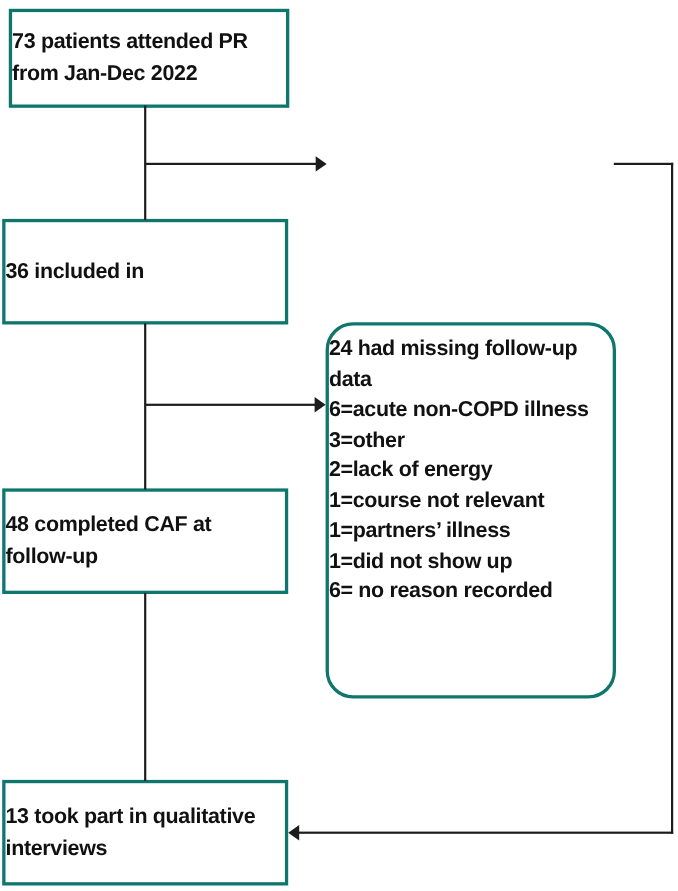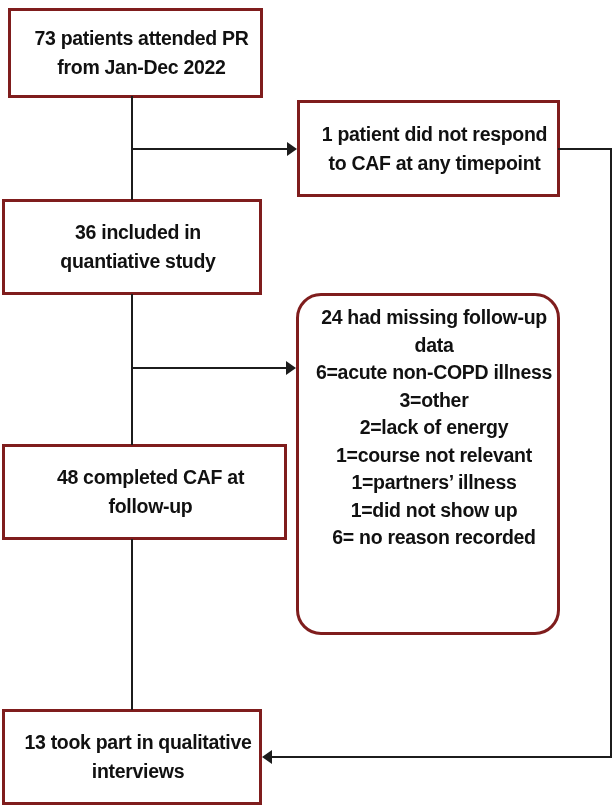--- a/index.html
+++ b/index.html
@@ -12,32 +12,31 @@
     width: 616px;
     height: 810px;
     background: #ffffff;
     font-family: "Liberation Sans", sans-serif;
     color: #111111;
     overflow: hidden;
   }
   .box {
     position: absolute;
     box-sizing: border-box;
-    border: 3px solid #7f1d1d;
+    border: 3px solid #0f766e;
     background: #ffffff;
     display: flex;
     flex-direction: column;
     justify-content: center;
-    align-items: center;
+    align-items: flex-start;
     text-align: center;
     font-weight: bold;
     font-size: 19.5px;
     line-height: 29px;
     letter-spacing: -0.3px;
-    padding-left: 12px;
   }
   .box.multi {
     justify-content: flex-start;
     padding-top: 8px;
     line-height: 27.5px;
   }
   .txt-line {
     white-space: nowrap;
   }
   .conn {
@@ -58,21 +57,21 @@
     height: 0;
     border-top: 7px solid transparent;
     border-bottom: 7px solid transparent;
     border-right: 10px solid #1c1c1c;
   }
   
   #box-attended     { left: 8px;   top: 8px;   width: 255px; height: 90px;  }
   #box-no-response  { left: 297px; top: 100px; width: 263px; height: 97px;  }
   #box-included     { left: 2px;   top: 199px; width: 260px; height: 96px;  }
   #box-missing      { left: 296px; top: 293px; width: 264px; height: 342px; border-radius: 25px; }
-  #box-completed    { left: 2px;   top: 444px; width: 285px; height: 96px;  }
+  #box-completed    { left: 2px;   top: 444px; width: 260px; height: 96px;  }
   #box-qualitative  { left: 2px;   top: 709px; width: 260px; height: 96px;  }
   
   #v-attended-included   { left: 131px; top: 96px;  width: 2px;   height: 104px; }
   #h-arrow-no-response   { left: 132px; top: 148px; width: 156px; height: 2px;   }
   #head-no-response      { left: 287px; top: 142px; }
   #v-included-completed  { left: 131px; top: 294px; width: 2px;   height: 151px; }
   #h-arrow-missing       { left: 132px; top: 367px; width: 155px; height: 2px;   }
   #head-missing          { left: 286px; top: 361px; }
   #v-completed-qualitative { left: 131px; top: 539px; width: 2px; height: 171px; }
   #h-no-response-out     { left: 558px; top: 148px; width: 54px;  height: 2px;   }
@@ -83,28 +82,23 @@
 </head>
 <body>
 
 <div id="stage">
 
   <div class="box" id="box-attended">
     <div class="txt-line">73 patients attended PR</div>
     <div class="txt-line">from Jan-Dec 2022</div>
   </div>
 
-  <div class="box" id="box-no-response">
-    <div class="txt-line">1 patient did not respond</div>
-    <div class="txt-line">to CAF at any timepoint</div>
-  </div>
 
   <div class="box" id="box-included">
     <div class="txt-line">36 included in</div>
-    <div class="txt-line">quantiative study</div>
   </div>
 
   <div class="box multi" id="box-missing">
     <div class="txt-line">24 had missing follow-up</div>
     <div class="txt-line">data</div>
     <div class="txt-line">6=acute non-COPD illness</div>
     <div class="txt-line">3=other</div>
     <div class="txt-line">2=lack of energy</div>
     <div class="txt-line">1=course not relevant</div>
     <div class="txt-line">1=partners’ illness</div>

